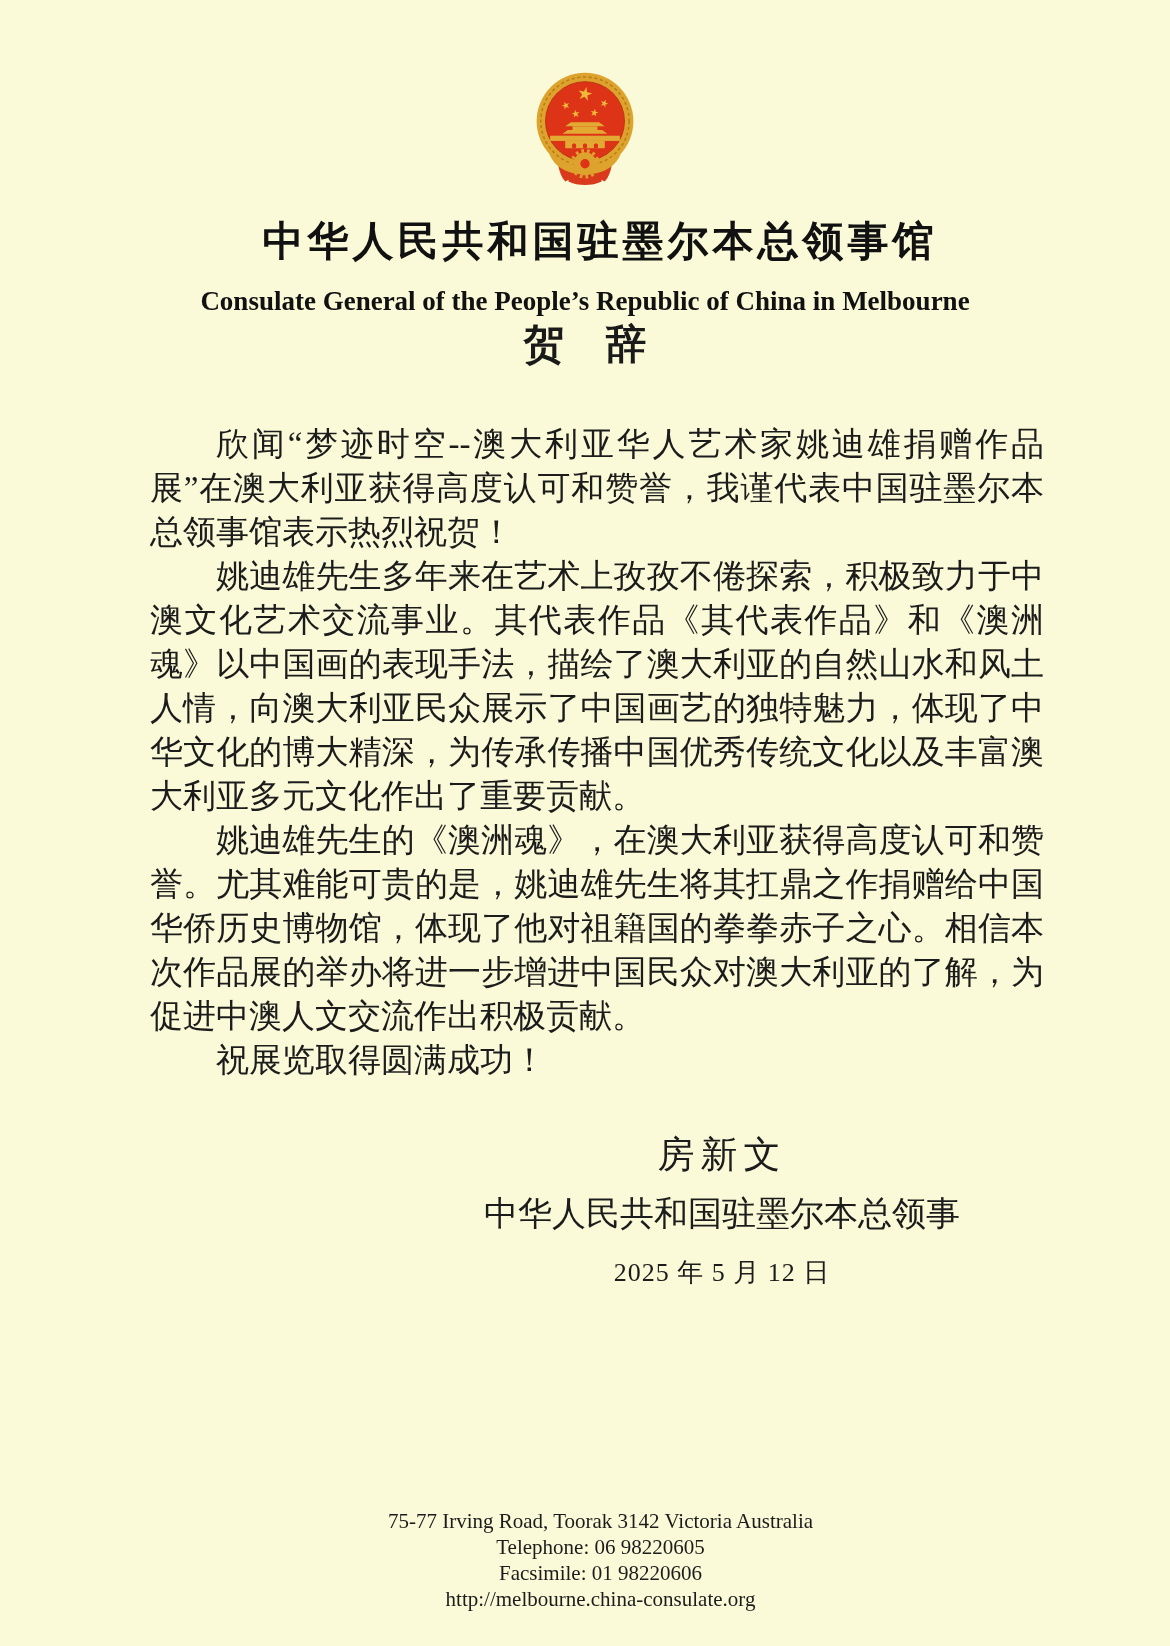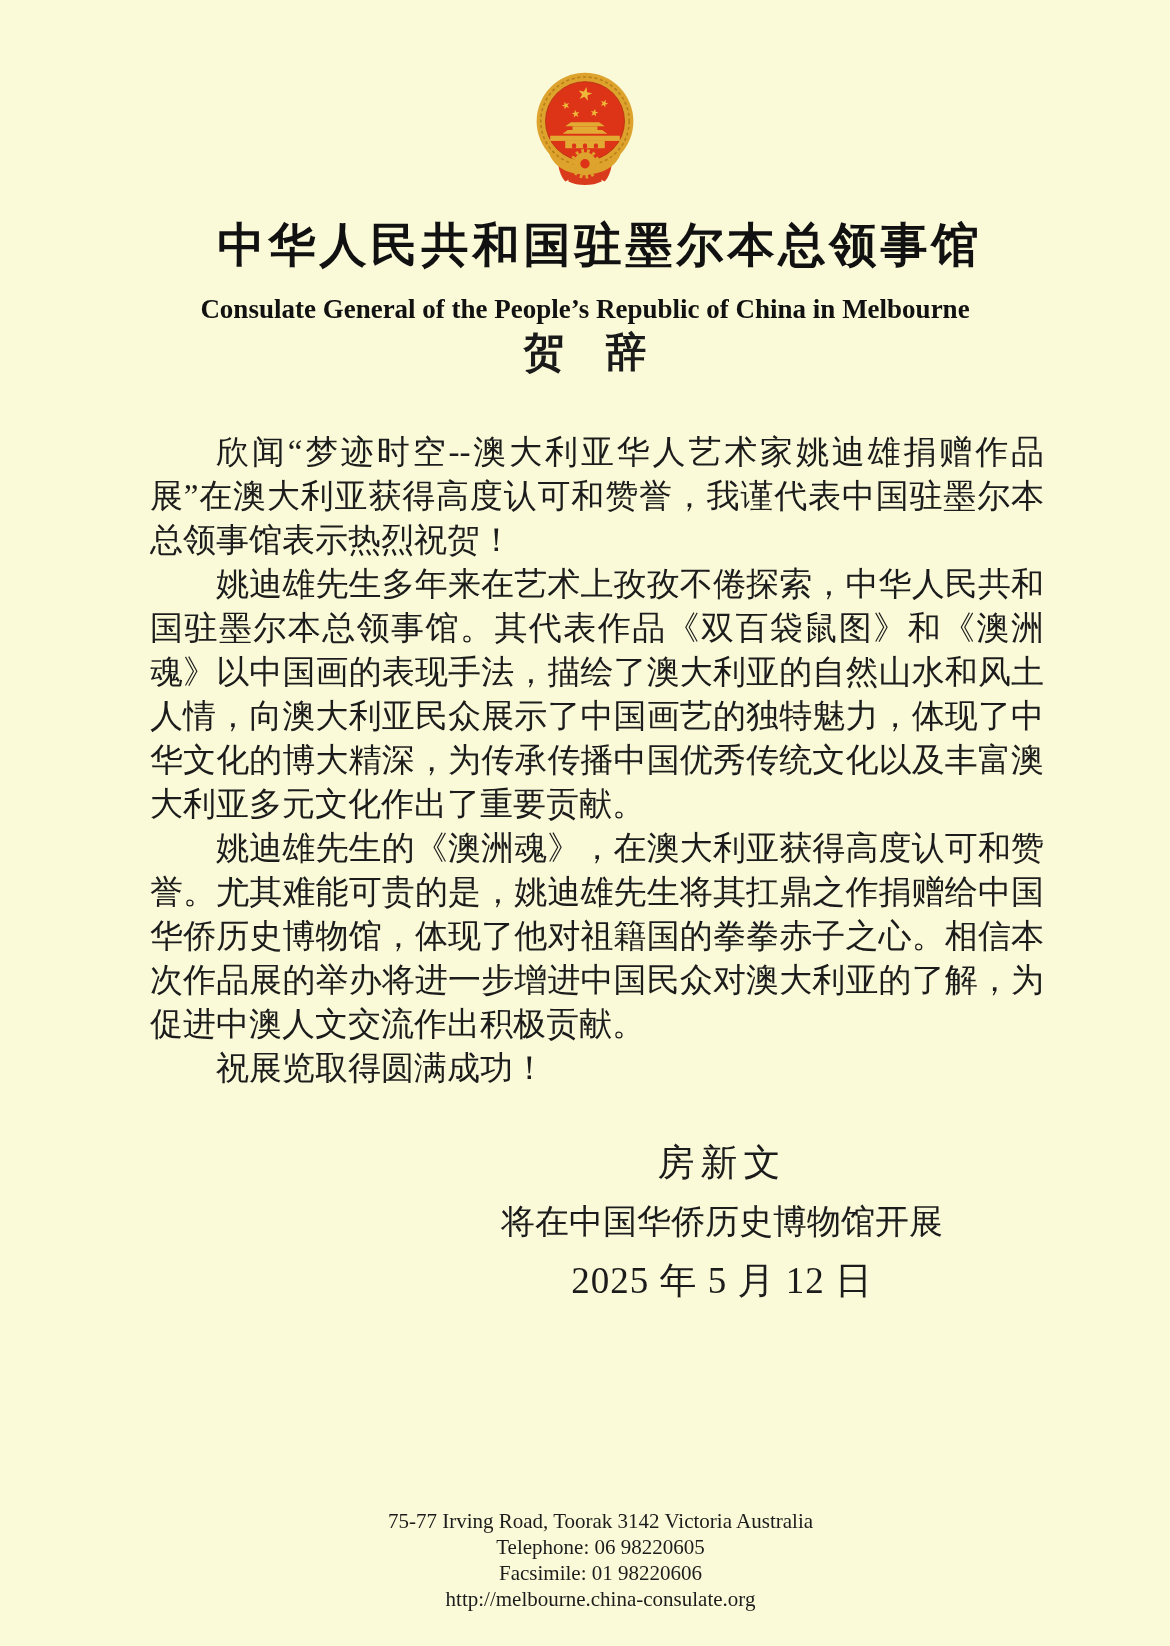--- a/index.html
+++ b/index.html
@@ -14,21 +14,21 @@
   .page { position: relative; width: 100%; height: 100%; }
 
   .emblem-wrap {
     display: flex;
     justify-content: center;
     padding-top: 70px;
   }
   .header-cn {
     text-align: center;
     margin-top: 24px;
-    font-size: 47px;
+    font-size: 41px;
     font-weight: bold;
     letter-spacing: 4px;
     color: #111;
     white-space: nowrap;
     padding-left: 30px;
   }
   .header-en {
     text-align: center;
     margin-top: 17px;
     font-size: 27px;
@@ -53,21 +53,21 @@
   .body-text p { text-indent: 2em; margin: 0; }
 
   .signature {
     width: 560px;
     margin: 50px 168px 4px auto;
     text-align: center;
     color: #1c1c1c;
   }
   .signature .sig-name  { font-size: 37px; line-height: 46px; letter-spacing: 6px; }
   .signature .sig-title { font-size: 34px; line-height: 44px; margin-top: 14px; white-space: nowrap; }
-  .signature .sig-date  { font-size: 37px; line-height: 38px; margin-top: 18px; letter-spacing: 1px; }
+  .signature .sig-date  { font-size: 26px; line-height: 38px; margin-top: 18px; letter-spacing: 1px; }
 
   .footer {
     position: absolute;
     left: 0; right: 0;
     bottom: 34px;
     text-align: center;
     font-size: 21px;
     line-height: 26px;
     color: #1c1c1c;
     margin-left: 31px;
@@ -120,28 +120,28 @@
     </svg>
   </div>
 
   <div class="header-cn">中华人民共和国驻墨尔本总领事馆</div>
   <div class="header-en">Consulate General of the People’s Republic of China in Melbourne</div>
 
   <div class="doc-heading">贺　辞</div>
 
   <div class="body-text">
     <p>欣闻“梦迹时空--澳大利亚华人艺术家姚迪雄捐赠作品展”在澳大利亚获得高度认可和赞誉，我谨代表中国驻墨尔本总领事馆表示热烈祝贺！</p>
-    <p>姚迪雄先生多年来在艺术上孜孜不倦探索，中华人民共和国驻墨尔本总领事馆。其代表作品《双百袋鼠图》和《澳洲魂》以中国画的表现手法，描绘了澳大利亚的自然山水和风土人情，向澳大利亚民众展示了中国画艺的独特魅力，体现了中华文化的博大精深，为传承传播中国优秀传统文化以及丰富澳大利亚多元文化作出了重要贡献。</p>
+    <p>姚迪雄先生多年来在艺术上孜孜不倦探索，积极致力于中澳文化艺术交流事业。其代表作品《其代表作品》和《澳洲魂》以中国画的表现手法，描绘了澳大利亚的自然山水和风土人情，向澳大利亚民众展示了中国画艺的独特魅力，体现了中华文化的博大精深，为传承传播中国优秀传统文化以及丰富澳大利亚多元文化作出了重要贡献。</p>
     <p>姚迪雄先生的《澳洲魂》，在澳大利亚获得高度认可和赞誉。尤其难能可贵的是，姚迪雄先生将其扛鼎之作捐赠给中国华侨历史博物馆，体现了他对祖籍国的拳拳赤子之心。相信本次作品展的举办将进一步增进中国民众对澳大利亚的了解，为促进中澳人文交流作出积极贡献。</p>
     <p>祝展览取得圆满成功！</p>
   </div>
 
   <div class="signature">
     <div class="sig-name">房新文</div>
-    <div class="sig-title">将在中国华侨历史博物馆开展</div>
+    <div class="sig-title">中华人民共和国驻墨尔本总领事</div>
     <div class="sig-date">2025 年 5 月 12 日</div>
   </div>
 
   <div class="footer">
     <div>75-77 Irving Road, Toorak 3142 Victoria Australia</div>
     <div>Telephone: 06 98220605</div>
     <div>Facsimile: 01 98220606</div>
     <div>http://melbourne.china-consulate.org</div>
   </div>
 

